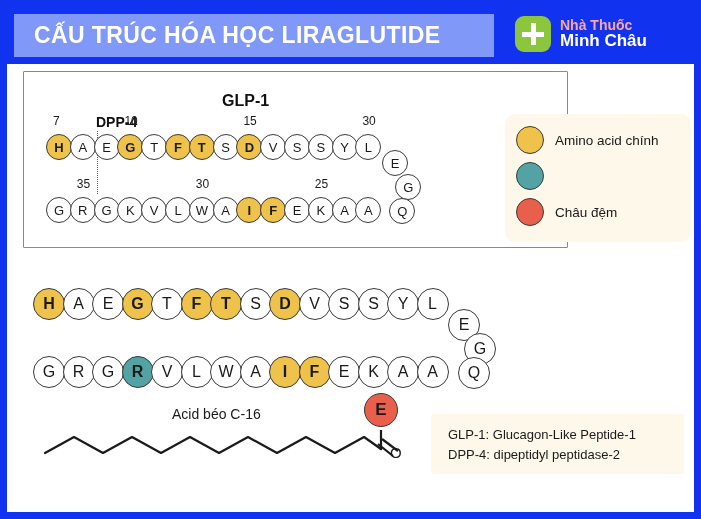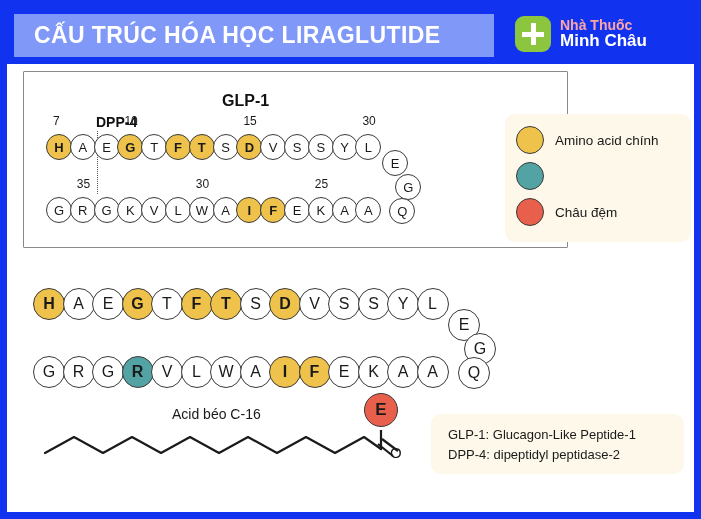--- a/index.html
+++ b/index.html
@@ -115,21 +115,21 @@
     border:1.2px solid #3a3a3a;
     box-sizing:border-box;flex:none;
   }
   .legend-text{font-size:13.5px;color:#1a1a1a;white-space:nowrap;}
 
   
   .note{
     position:absolute;left:424px;top:407px;
     width:253px;height:60px;
     background:#fdf8ea;
-    border-radius:10px;
+    border-radius:2px;
   }
   .note-line{
     position:absolute;left:17px;
     font-size:13px;color:#1a1a1a;white-space:nowrap;
   }
 
   
   .fa-label{
     position:absolute;left:165px;top:399px;
     font-size:14px;color:#1a1a1a;

